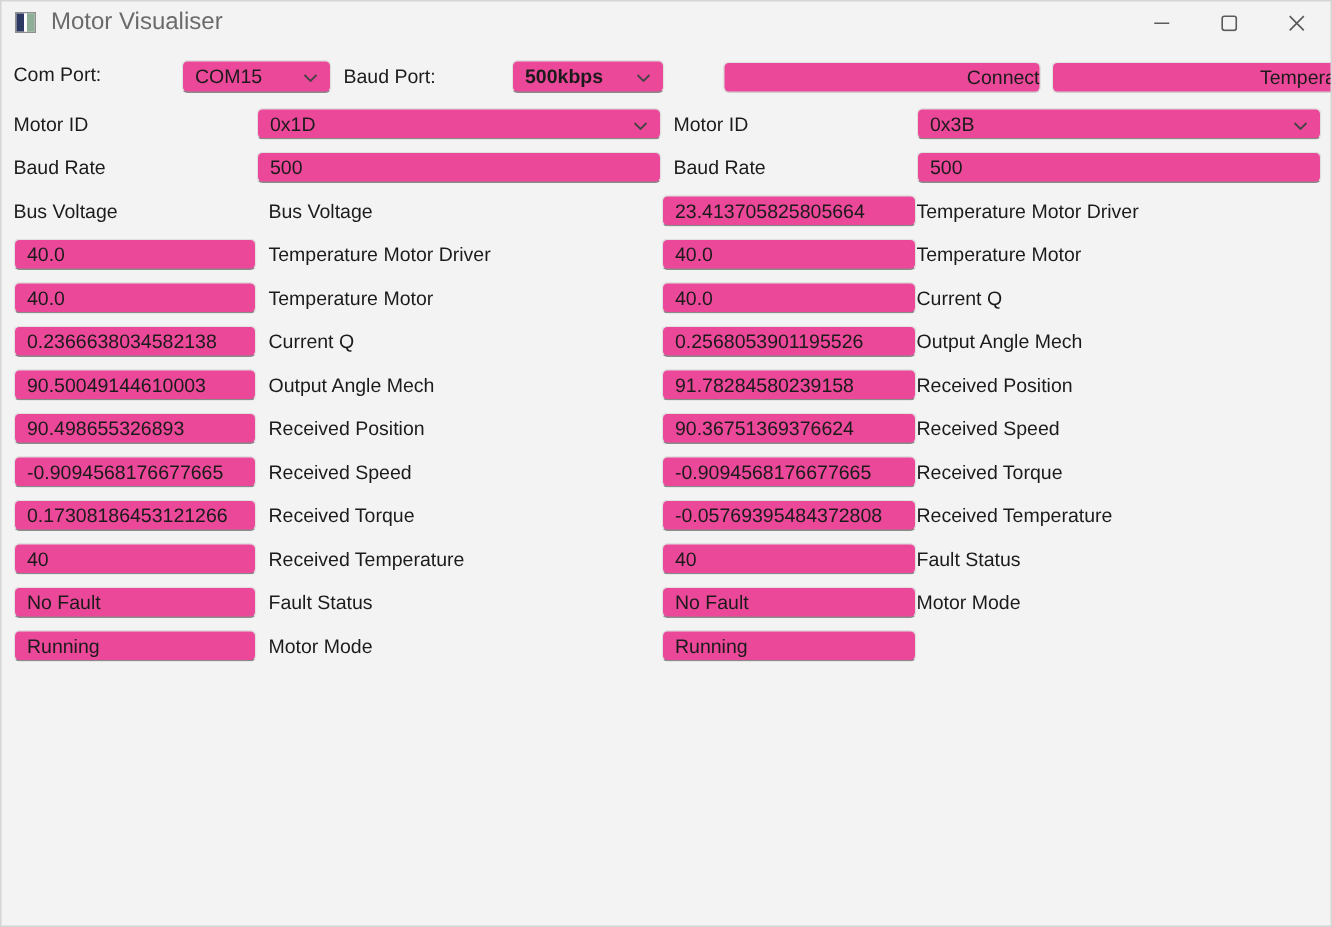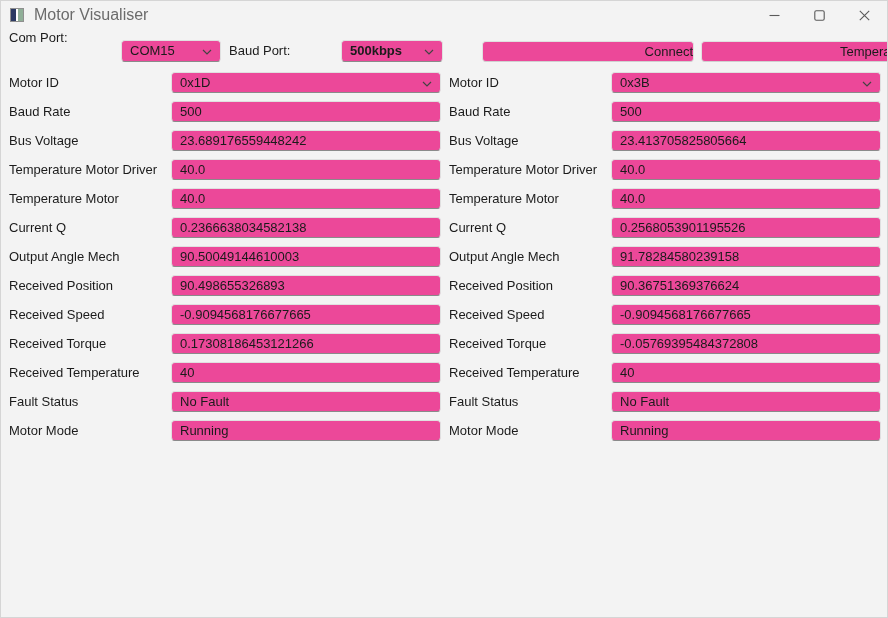--- a/index.html
+++ b/index.html
@@ -78,21 +78,21 @@
         </svg>
     </div>
     <div class="win-btn">
       <svg width="11" height="11" viewBox="0 0 11 11">
           <path d="M0.8 0.8 L10.2 10.2 M10.2 0.8 L0.8 10.2" stroke="#5a5a5a" stroke-width="1.1"></path>
         </svg>
     </div>
   </div>
 </div>
 
-<span class="lbl" style="left:8px; top:26px;">Com Port:</span>
+<span class="lbl" style="left:8px; top:38px;">Com Port:</span>
 
 <div class="combo" style="left:120px; width:100px;">
   <span>COM15</span>
   <svg class="chev" width="10" height="6" viewBox="0 0 10 6">
       <path d="M1 1 L5 5 L9 1" fill="none" stroke="#444" stroke-width="1.2"></path>
     </svg>
 </div>
 
 <span class="lbl" style="left:228px; top:39px;">Baud Port:</span>
 
@@ -122,21 +122,20 @@
         <path d="M1 1 L5 5 L9 1" fill="none" stroke="#444" stroke-width="1.2"></path>
       </svg>
   </div>
 
   <div class="cell-label">Baud Rate</div>
   <div class="cell-field field">500</div>
   <div class="cell-label right">Baud Rate</div>
   <div class="cell-field field">500</div>
 
   <div class="cell-label">Bus Voltage</div>
-  <div class="cell-field field">23.689176559448242</div>
   <div class="cell-label right">Bus Voltage</div>
   <div class="cell-field field">23.413705825805664</div>
 
   <div class="cell-label">Temperature Motor Driver</div>
   <div class="cell-field field">40.0</div>
   <div class="cell-label right">Temperature Motor Driver</div>
   <div class="cell-field field">40.0</div>
 
   <div class="cell-label">Temperature Motor</div>
   <div class="cell-field field">40.0</div>

